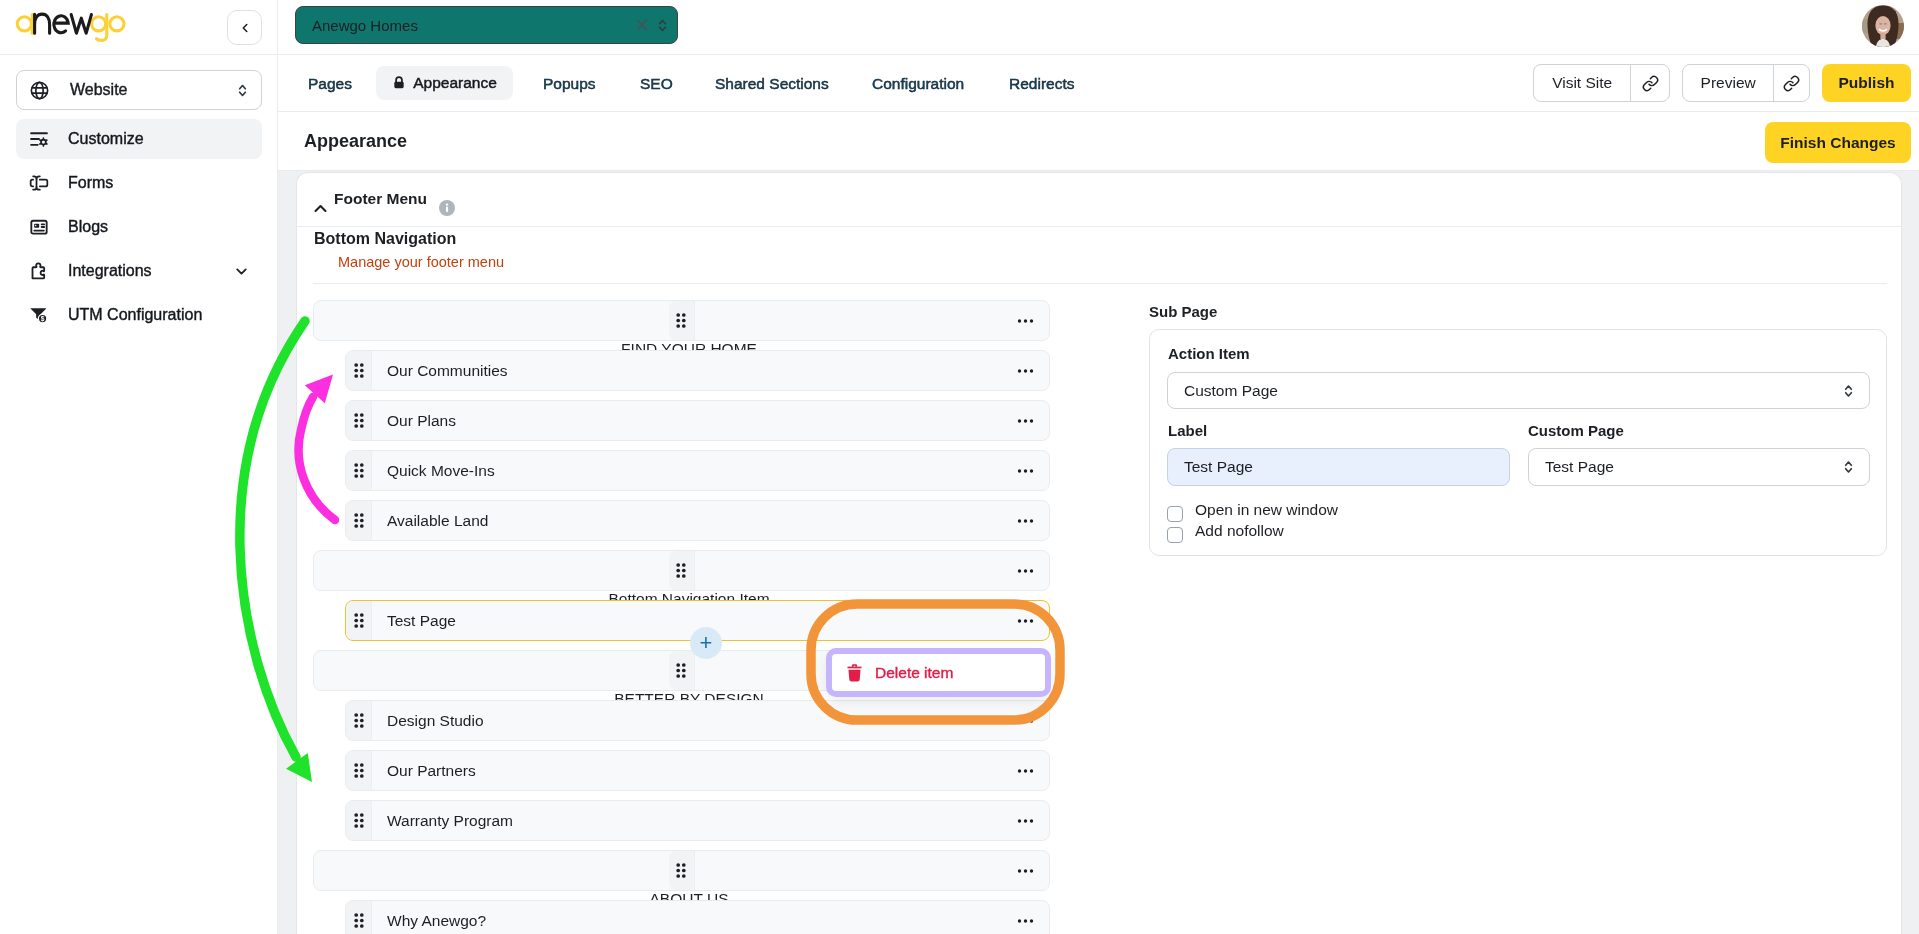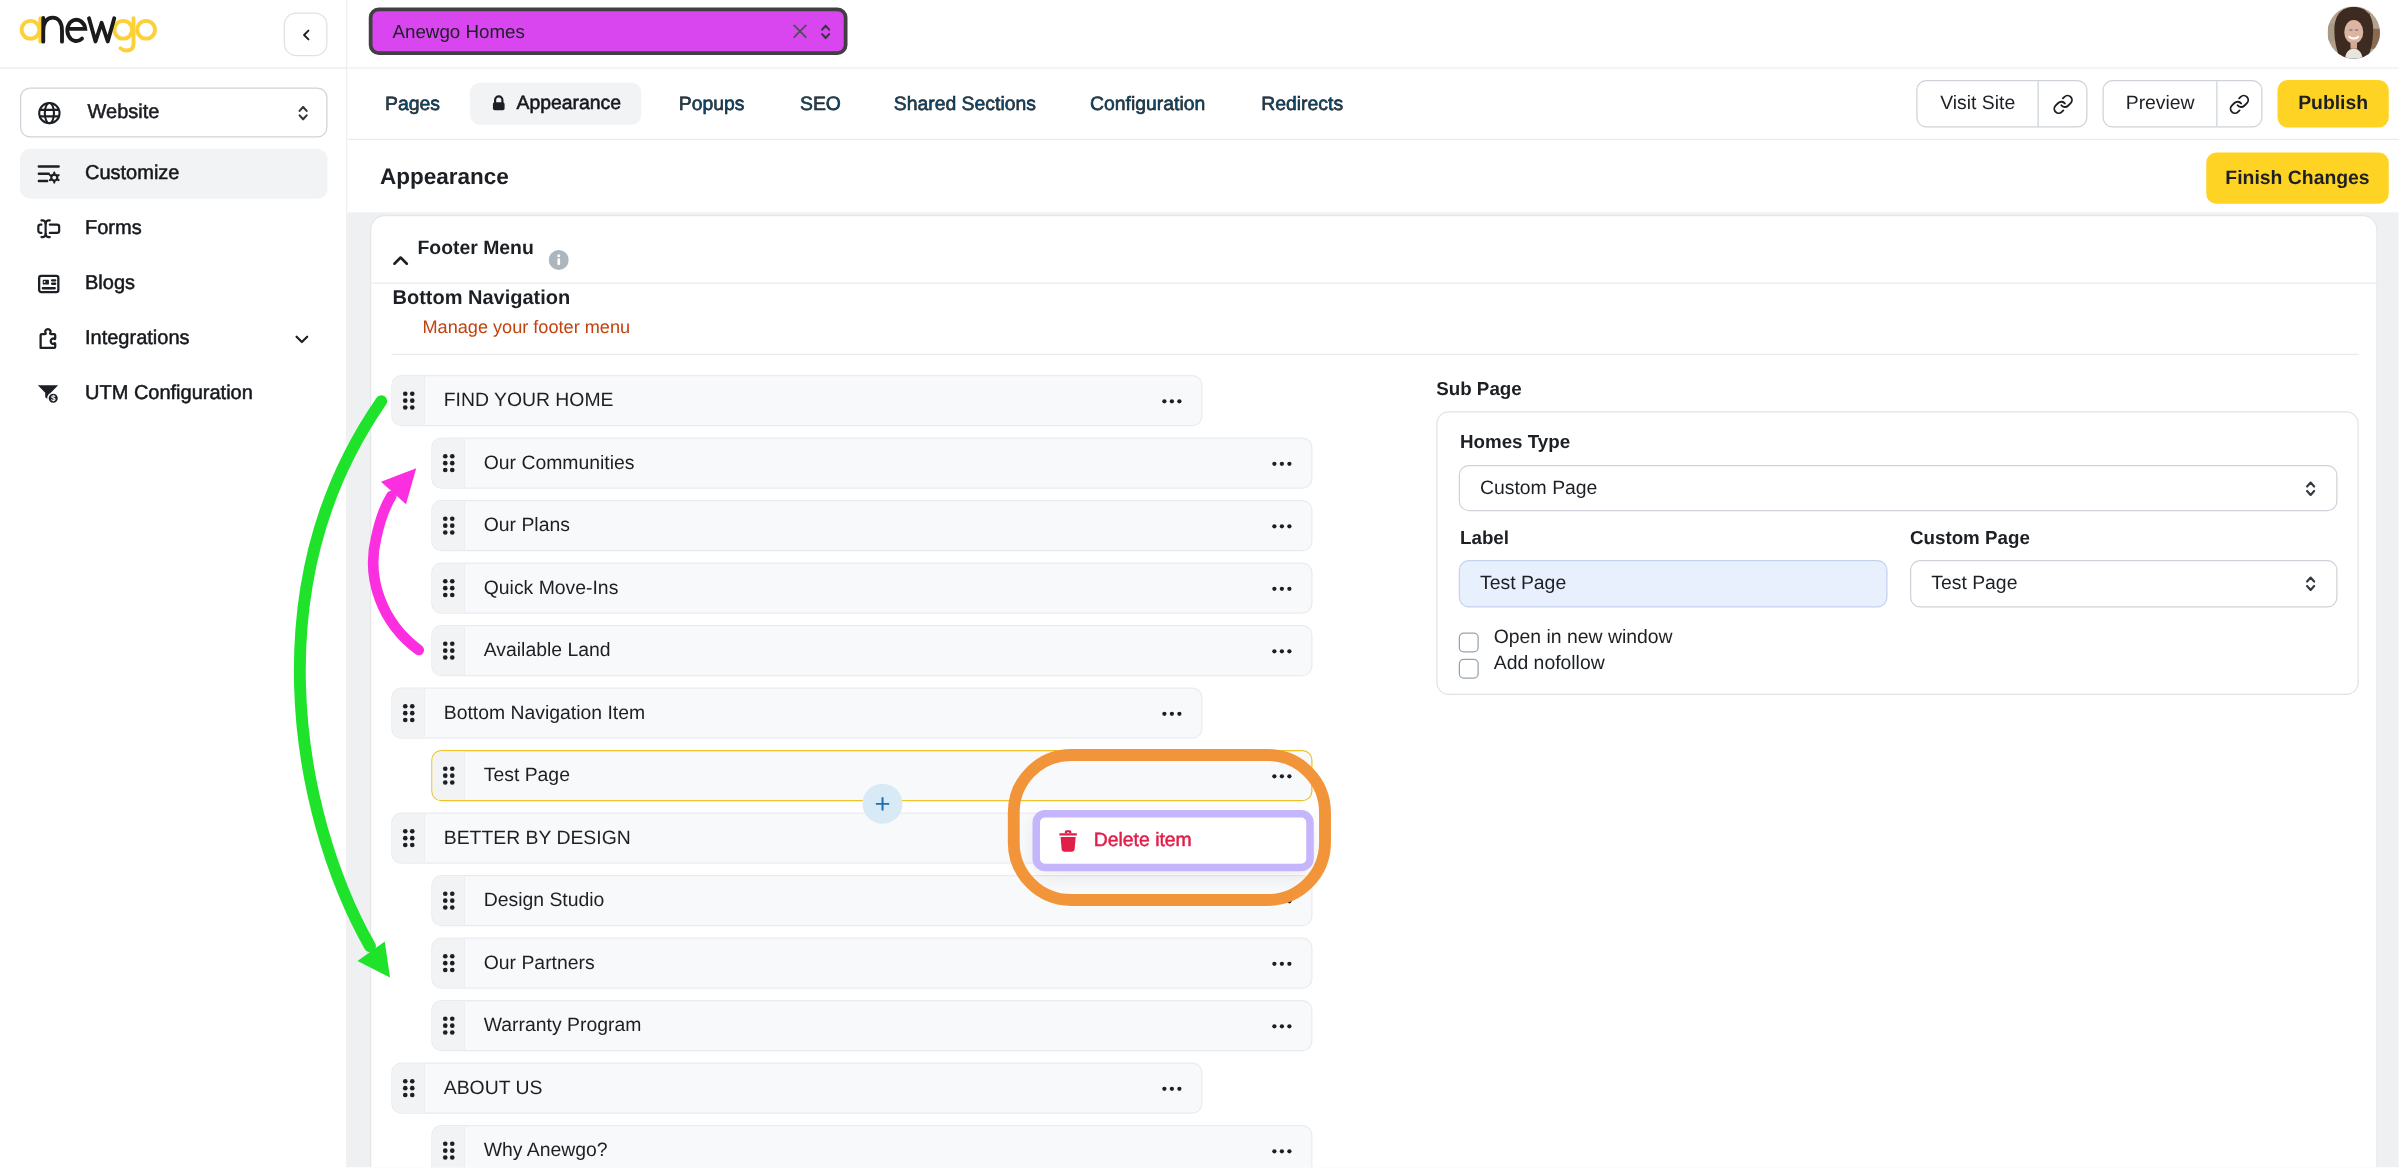--- a/index.html
+++ b/index.html
@@ -20,21 +20,21 @@
   display:flex; align-items:center; }
 .sb-item { position:absolute; left:16px; width:246px; height:40px; border-radius:8px;
   display:flex; align-items:center; font-size:16px; font-weight:400; color:#15181c; -webkit-text-stroke:0.4px #15181c; }
 .sb-item.active { background:#f1f3f5; }
 .sb-ico { width:20px; height:20px; margin-left:13px; margin-right:19px; flex:none; }
 
 
 #topbar { position:absolute; left:278px; top:0; width:1641px; height:55px;
   border-bottom:1px solid #e9ebee; background:#fff; }
 #proj-sel { position:absolute; left:17px; top:6px; width:383px; height:38px;
-  border:3px solid #404040; border-radius:8px; background:#d946ef;
+  border:1px solid #404040; border-radius:8px; background:#0f766e;
   display:flex; align-items:center; font-size:15px; }
 #avatar { position:absolute; left:1584px; top:5px; width:42px; height:42px;
   border-radius:50%; overflow:hidden; }
 
 
 #tabbar { position:absolute; left:278px; top:55px; width:1641px; height:57px;
   border-bottom:1px solid #e9ebee; background:#fff; }
 .tab { position:absolute; top:0; height:57px; display:flex; align-items:center;
   font-size:15.5px; font-weight:400; color:#0c4a6e; -webkit-text-stroke:0.45px #15181c; }
 #tab-appearance { position:absolute; left:98px; top:11px; width:137px; height:34px;
@@ -70,21 +70,21 @@
 #bn-sub { position:absolute; left:17px; top:81px; font-size:14.5px; color:#c2410c;margin-left:24px; }
 #bn-divider { position:absolute; left:16px; top:110px; width:1574px; height:1px; background:#e9ebee; }
 
 
 .row { position:absolute; height:41px; background:#f8f9fa; border:1px solid #e9ecef;
   border-radius:8px; display:flex; align-items:center; }
 .row .grip { width:26px; height:100%; background:#f1f3f5; border-radius:7px 0 0 7px; border-right:1px solid #eceff1;
   display:flex; align-items:center; justify-content:center; flex:none; }
 .row .lab { margin-left:15px; font-size:15.5px; color:#1c1f23; }
 .row .dots { position:absolute; right:15px; top:50%; transform:translateY(-50%); }
-.row.lvl1 { left:16px; width:649px; }
+.row.lvl1 { left:16px; width:737px;flex-direction:column; }
 .row.lvl2 { left:48px; width:705px; }
 .row.selrow { border:1.5px solid #edc327; }
 
 
 #subitem-h { position:absolute; left:852px; top:130px; font-size:15px; font-weight:700; }
 #subcard { position:absolute; left:852px; top:156px; width:738px; height:227px;
   border:1px solid #dfe3e7; border-radius:10px; background:#fff; }
 .fieldlab { position:absolute; font-size:15px; font-weight:600; color:#1c1f23; }
 .sel { position:absolute; border:1px solid #cdd3d9; border-radius:8px; background:#fff;
   display:flex; align-items:center; font-size:15.5px; }
@@ -553,21 +553,21 @@
             <g fill="#1c1f23">
               <circle cx="2.5" cy="2.5" r="1.7"></circle>
               <circle cx="8.5" cy="2.5" r="1.7"></circle>
               <circle cx="14.5" cy="2.5" r="1.7"></circle>
             </g>
           </svg>
         </div>
 
     <div id="subitem-h">Sub Page</div>
     <div id="subcard">
-      <div class="fieldlab" style="left:18px; top:15px">Homes Type</div>
+      <div class="fieldlab" style="left:18px; top:15px">Action Item</div>
       <div class="sel" style="left:17px; top:42px; width:703px; height:37px">
             <span style="margin-left:16px">Custom Page</span>
             <svg class="chev updown" width="17" height="17" viewBox="0 0 24 24">
               <g fill="none" stroke="#343a40" stroke-width="2.4" stroke-linecap="round" stroke-linejoin="round">
                 <path d="m8 9.5 4-4.5 4 4.5"></path>
                 <path d="m8 14.5 4 4.5 4-4.5"></path>
               </g>
             </svg>
           </div>
       <div class="fieldlab" style="left:18px; top:92px">Label</div>

